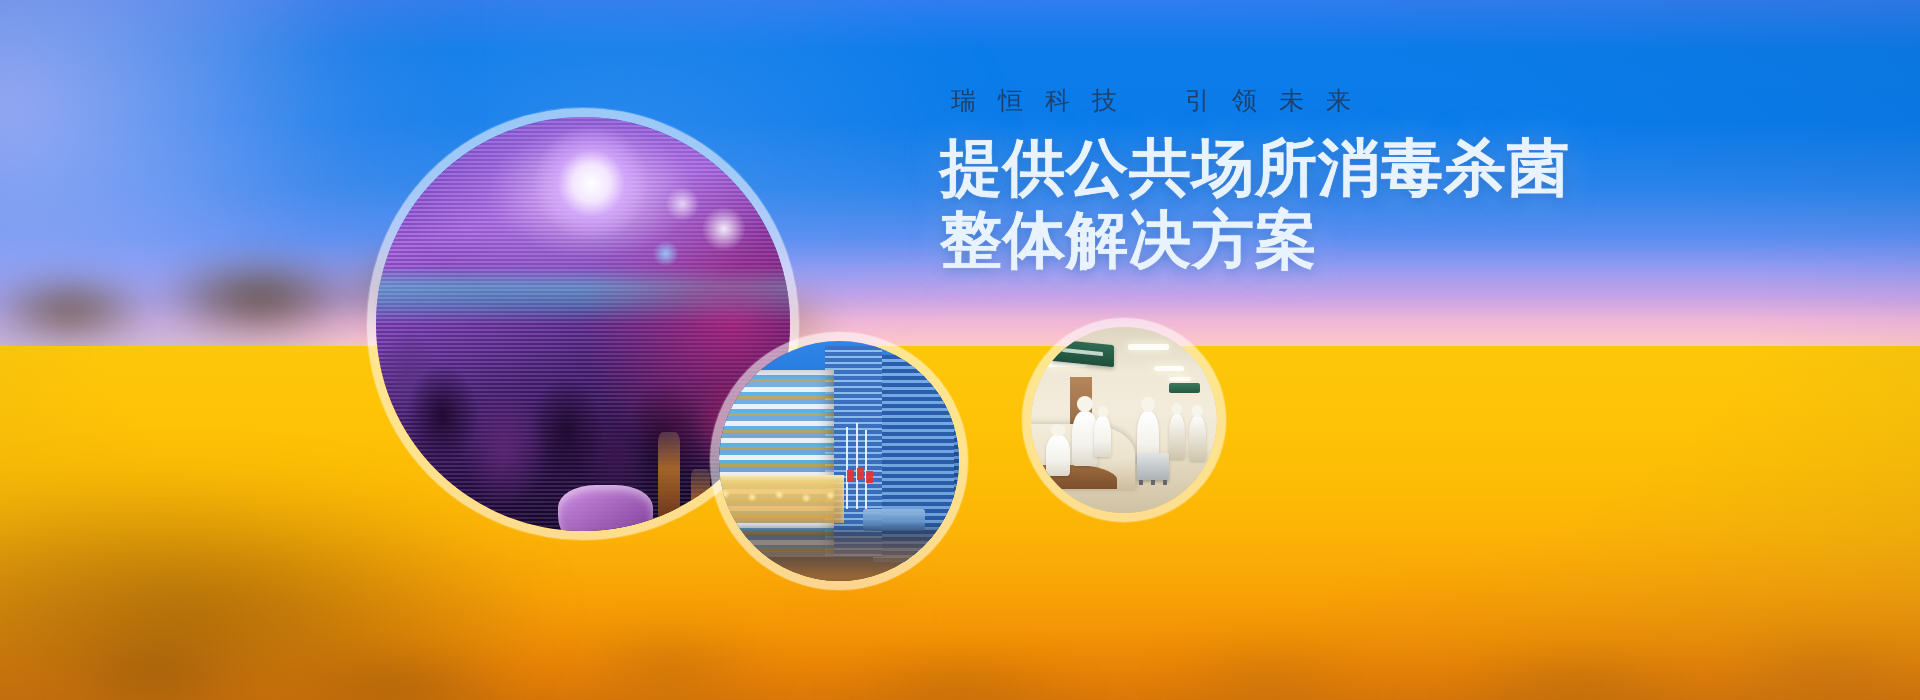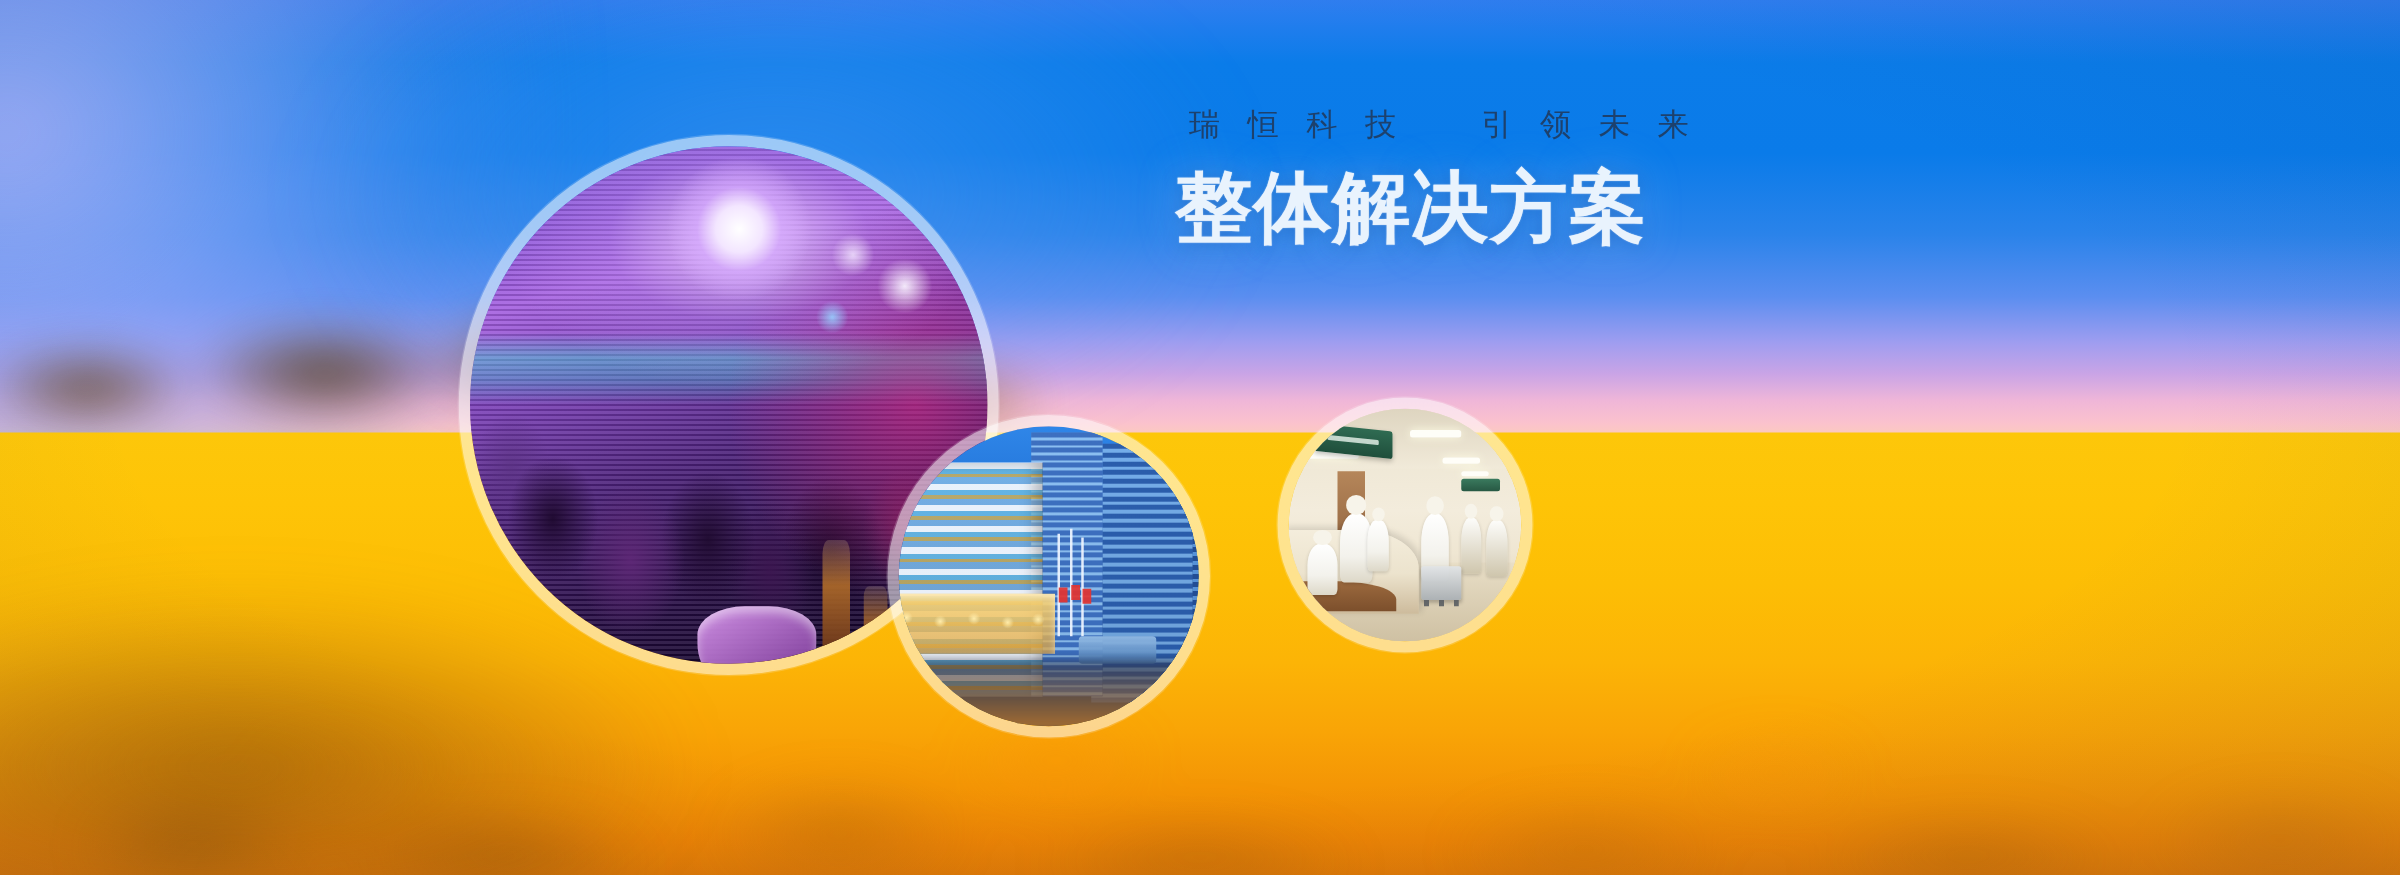--- a/index.html
+++ b/index.html
@@ -335,21 +335,21 @@
     font-size:62px;
     line-height:1.05;
     font-weight:700;
     letter-spacing:1px;
     white-space:nowrap;
     text-shadow:
        0 0 1px rgba(255,255,255,.85),
        0 2px 14px rgba(16,80,170,.45),
        0 0 34px rgba(190,220,255,.35);
   }
-  .headline .l2{ margin-top:7px;font-family:Liberation Serif, serif; }
+  .headline .l2{ margin-top:7px; }
 
   
   .vignette{
     position:absolute; inset:0; z-index:8; pointer-events:none;
     background:radial-gradient(ellipse at 48% 46%, rgba(0,0,0,0) 58%, rgba(10,40,90,.10) 100%);
   }
 </style>
 </head>
 <body>
 
@@ -426,18 +426,19 @@
       <div class="gap"></div>
       <div class="seg">
         <span>引</span>
         <span>领</span>
         <span>未</span>
         <span>来</span>
       </div>
     </div>
 
     <div class="headline">
+      <div class="l1">提供公共场所消毒杀菌</div>
       <div class="l2">整体解决方案</div>
     </div>
 
   </div>
 
 </div>
 
 </body></html>

